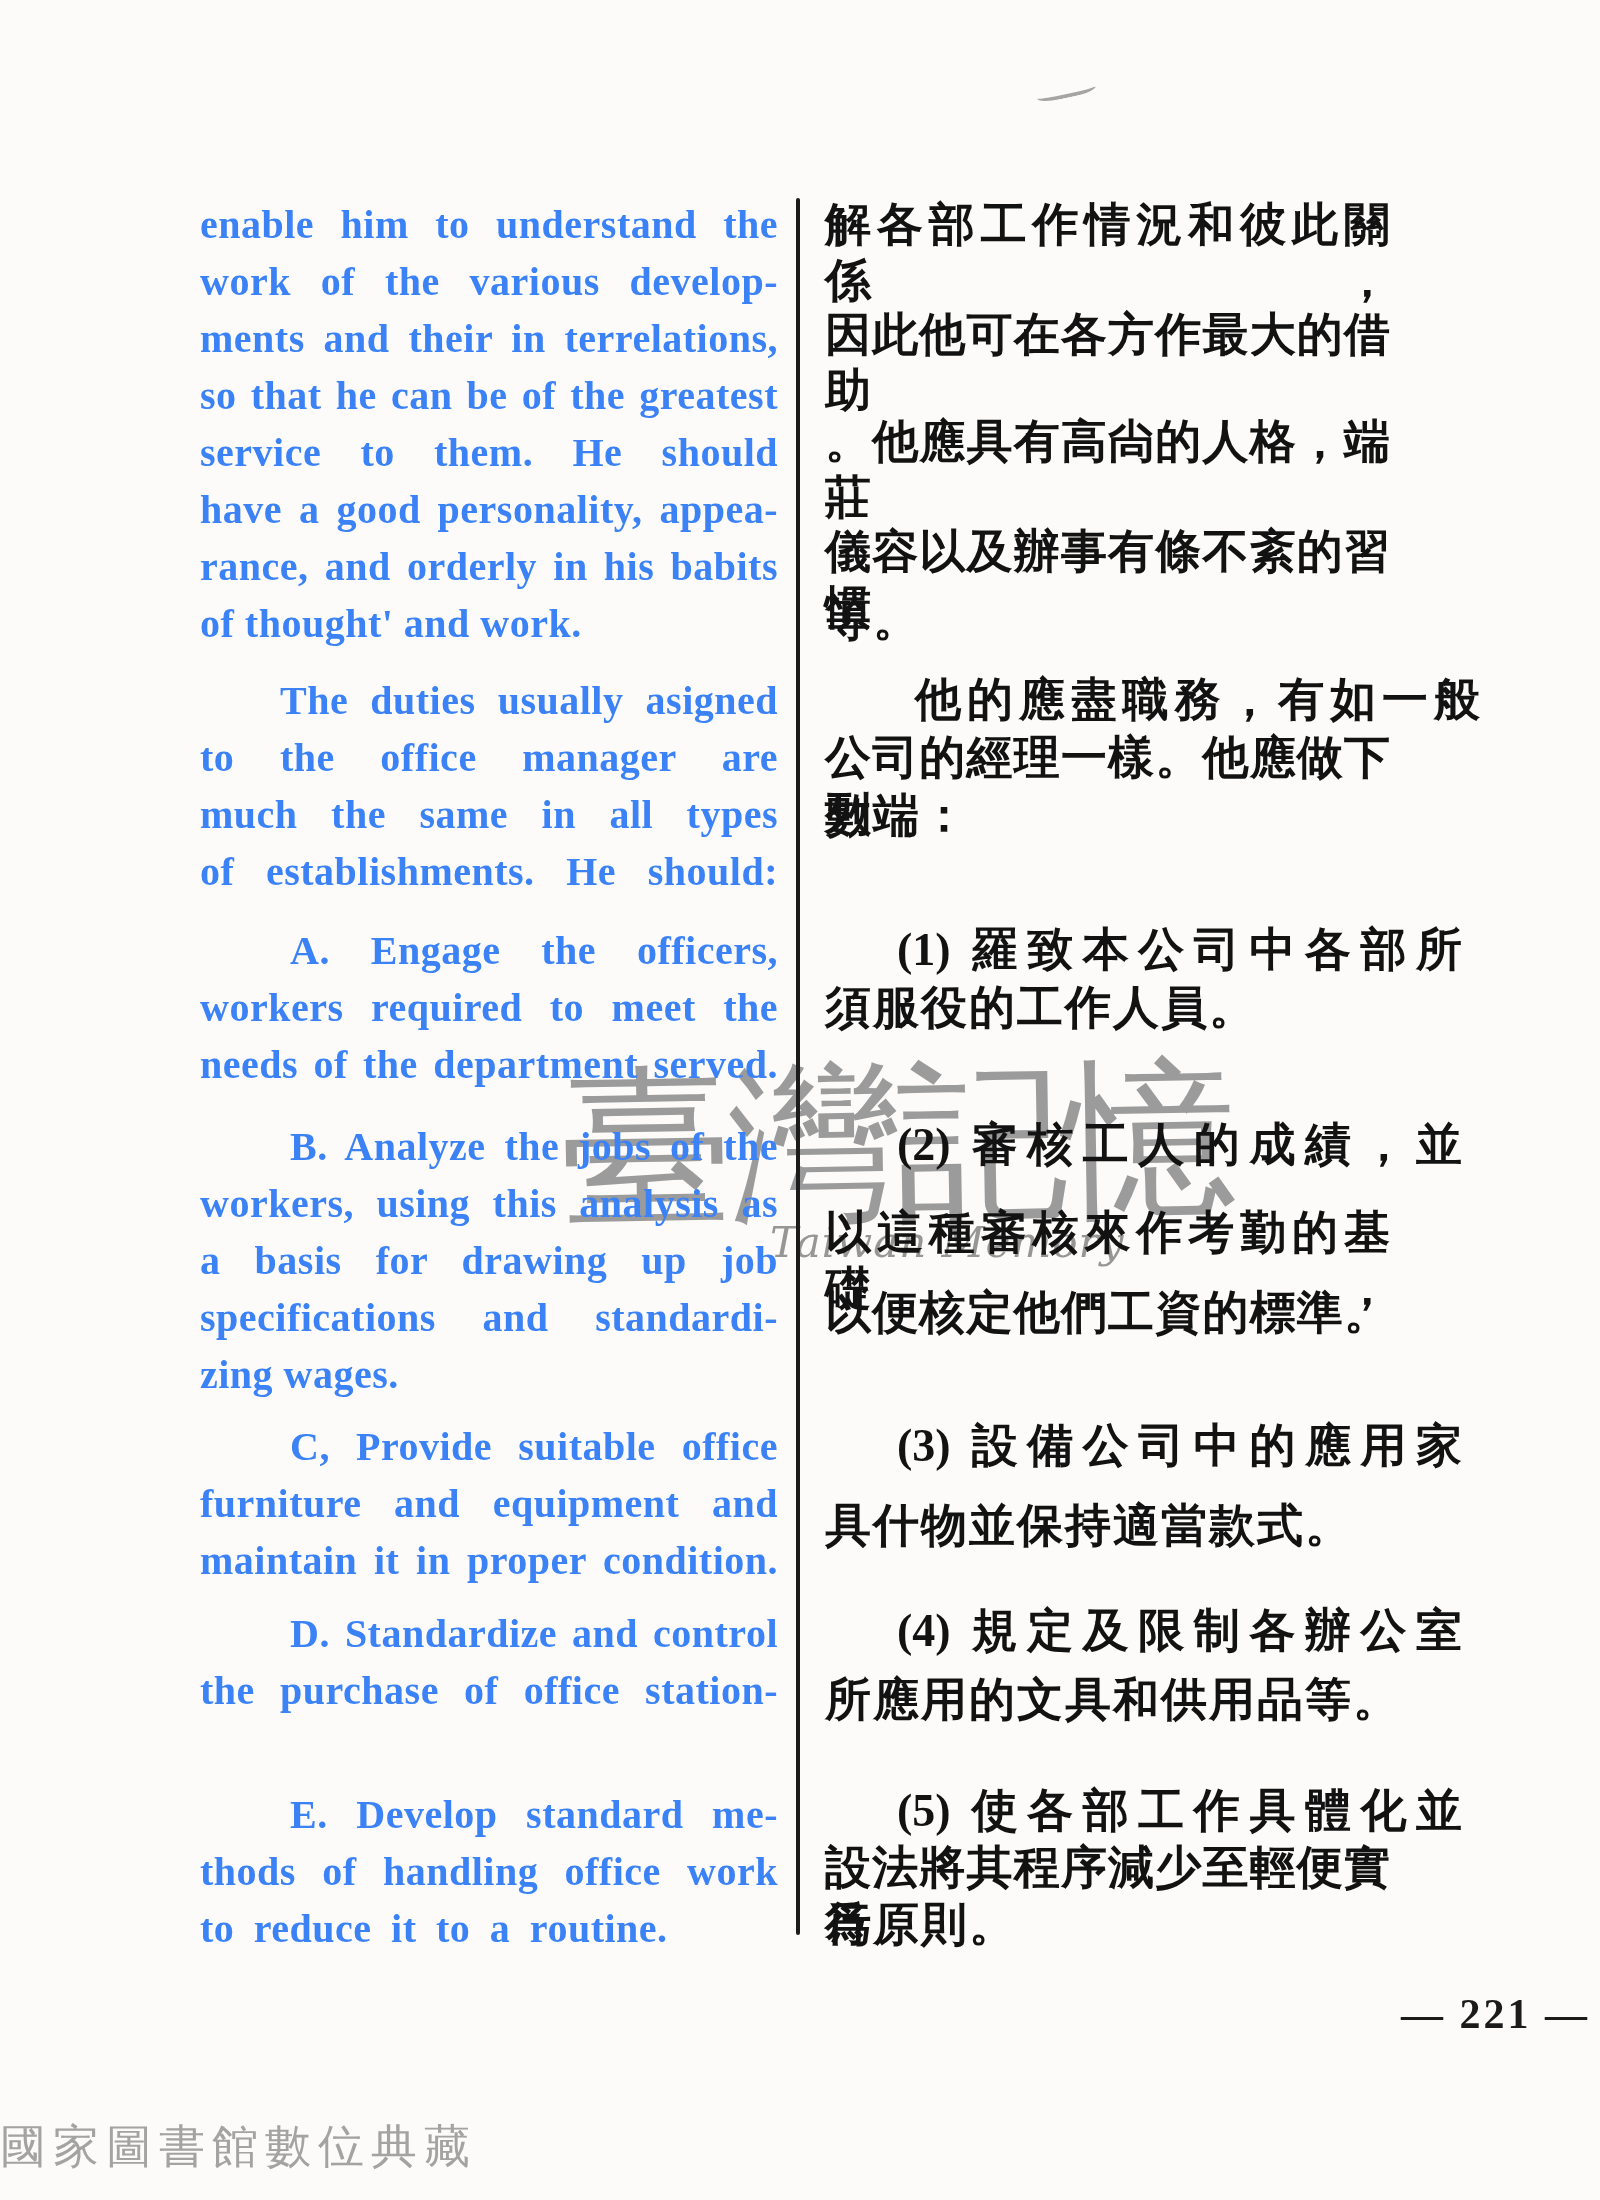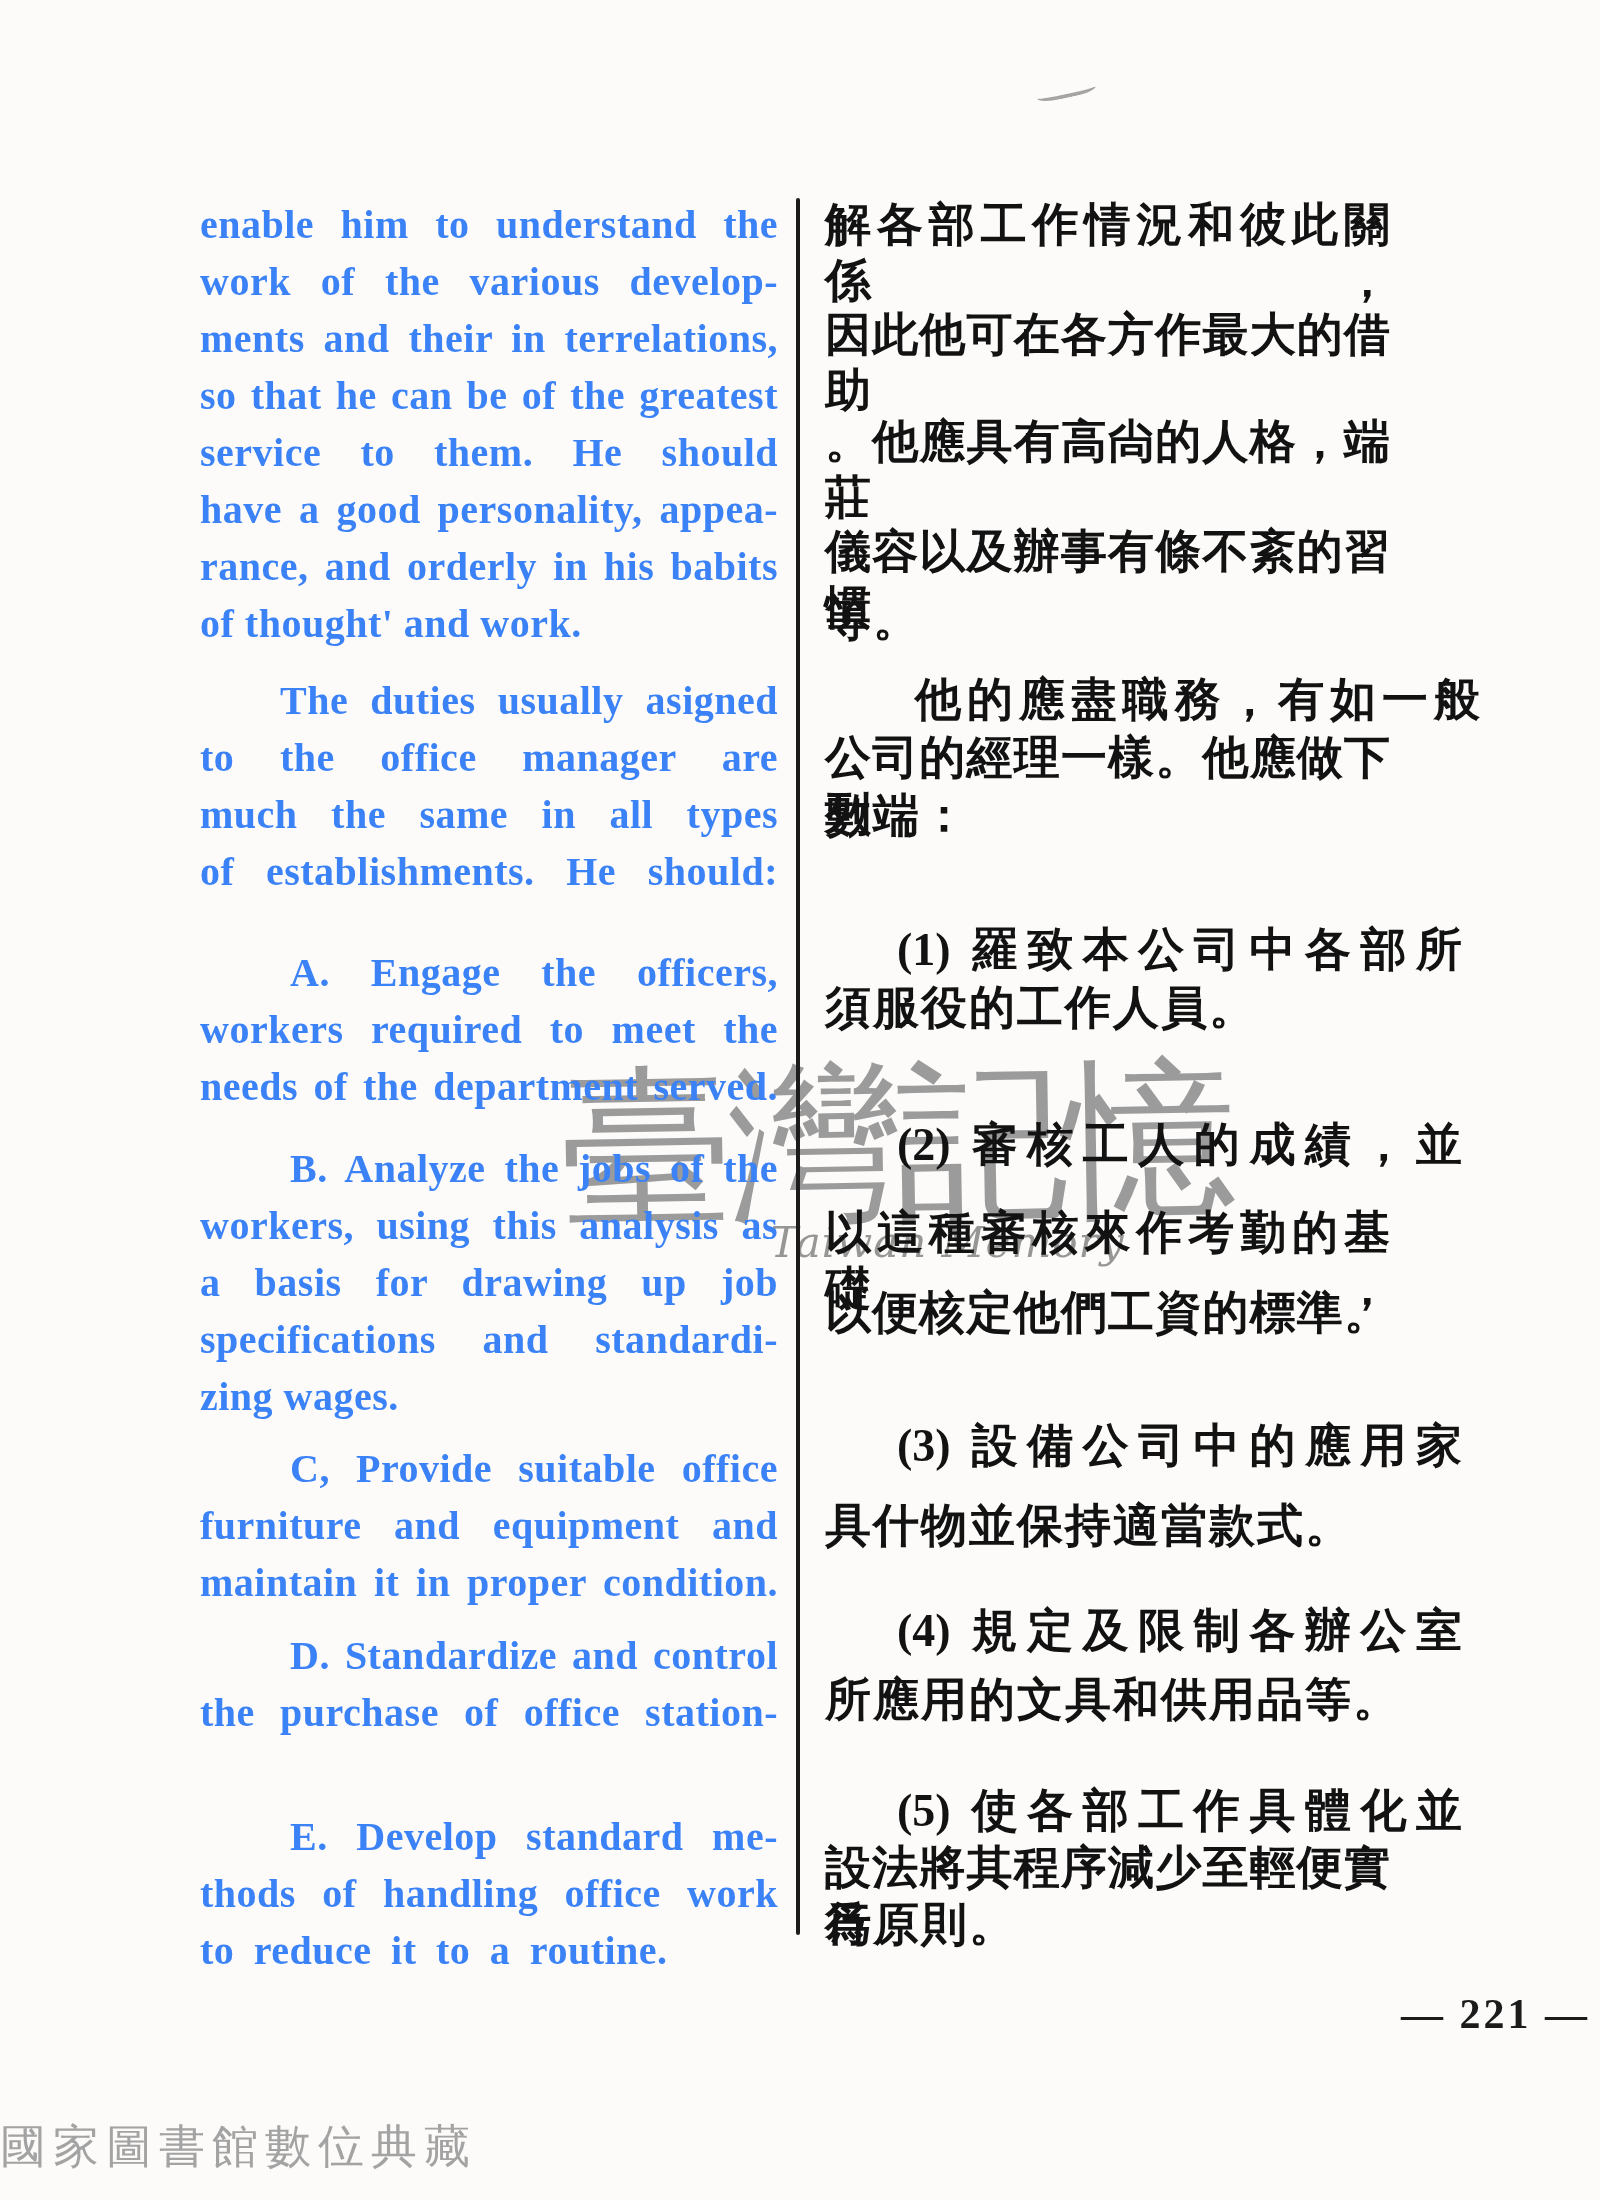--- a/index.html
+++ b/index.html
@@ -13,21 +13,21 @@
   
   .epar{
     position:absolute;left:200px;width:578px;
     color:#3b82f6;
     font:700 40px/57px "Liberation Serif", serif;
     letter-spacing:.5px;
   }
   .el{height:57px;white-space:nowrap;}
   .el.j{white-space:normal;text-align:justify;text-align-last:justify;}
   .el.ind1{padding-left:80px;}
-  .el.ind2{padding-left:90px;margin-top:22px;}
+  .el.ind2{padding-left:90px;}
   .el.wide{word-spacing:9px;}
   
   .cl{
     position:absolute;left:825px;width:565px;height:56px;
     color:#121212;
     font:700 46px/56px "Liberation Serif", serif;
     letter-spacing:2px;
     white-space:nowrap;
   }
   .cl.j{white-space:normal;text-align:justify;text-align-last:justify;letter-spacing:0;}

